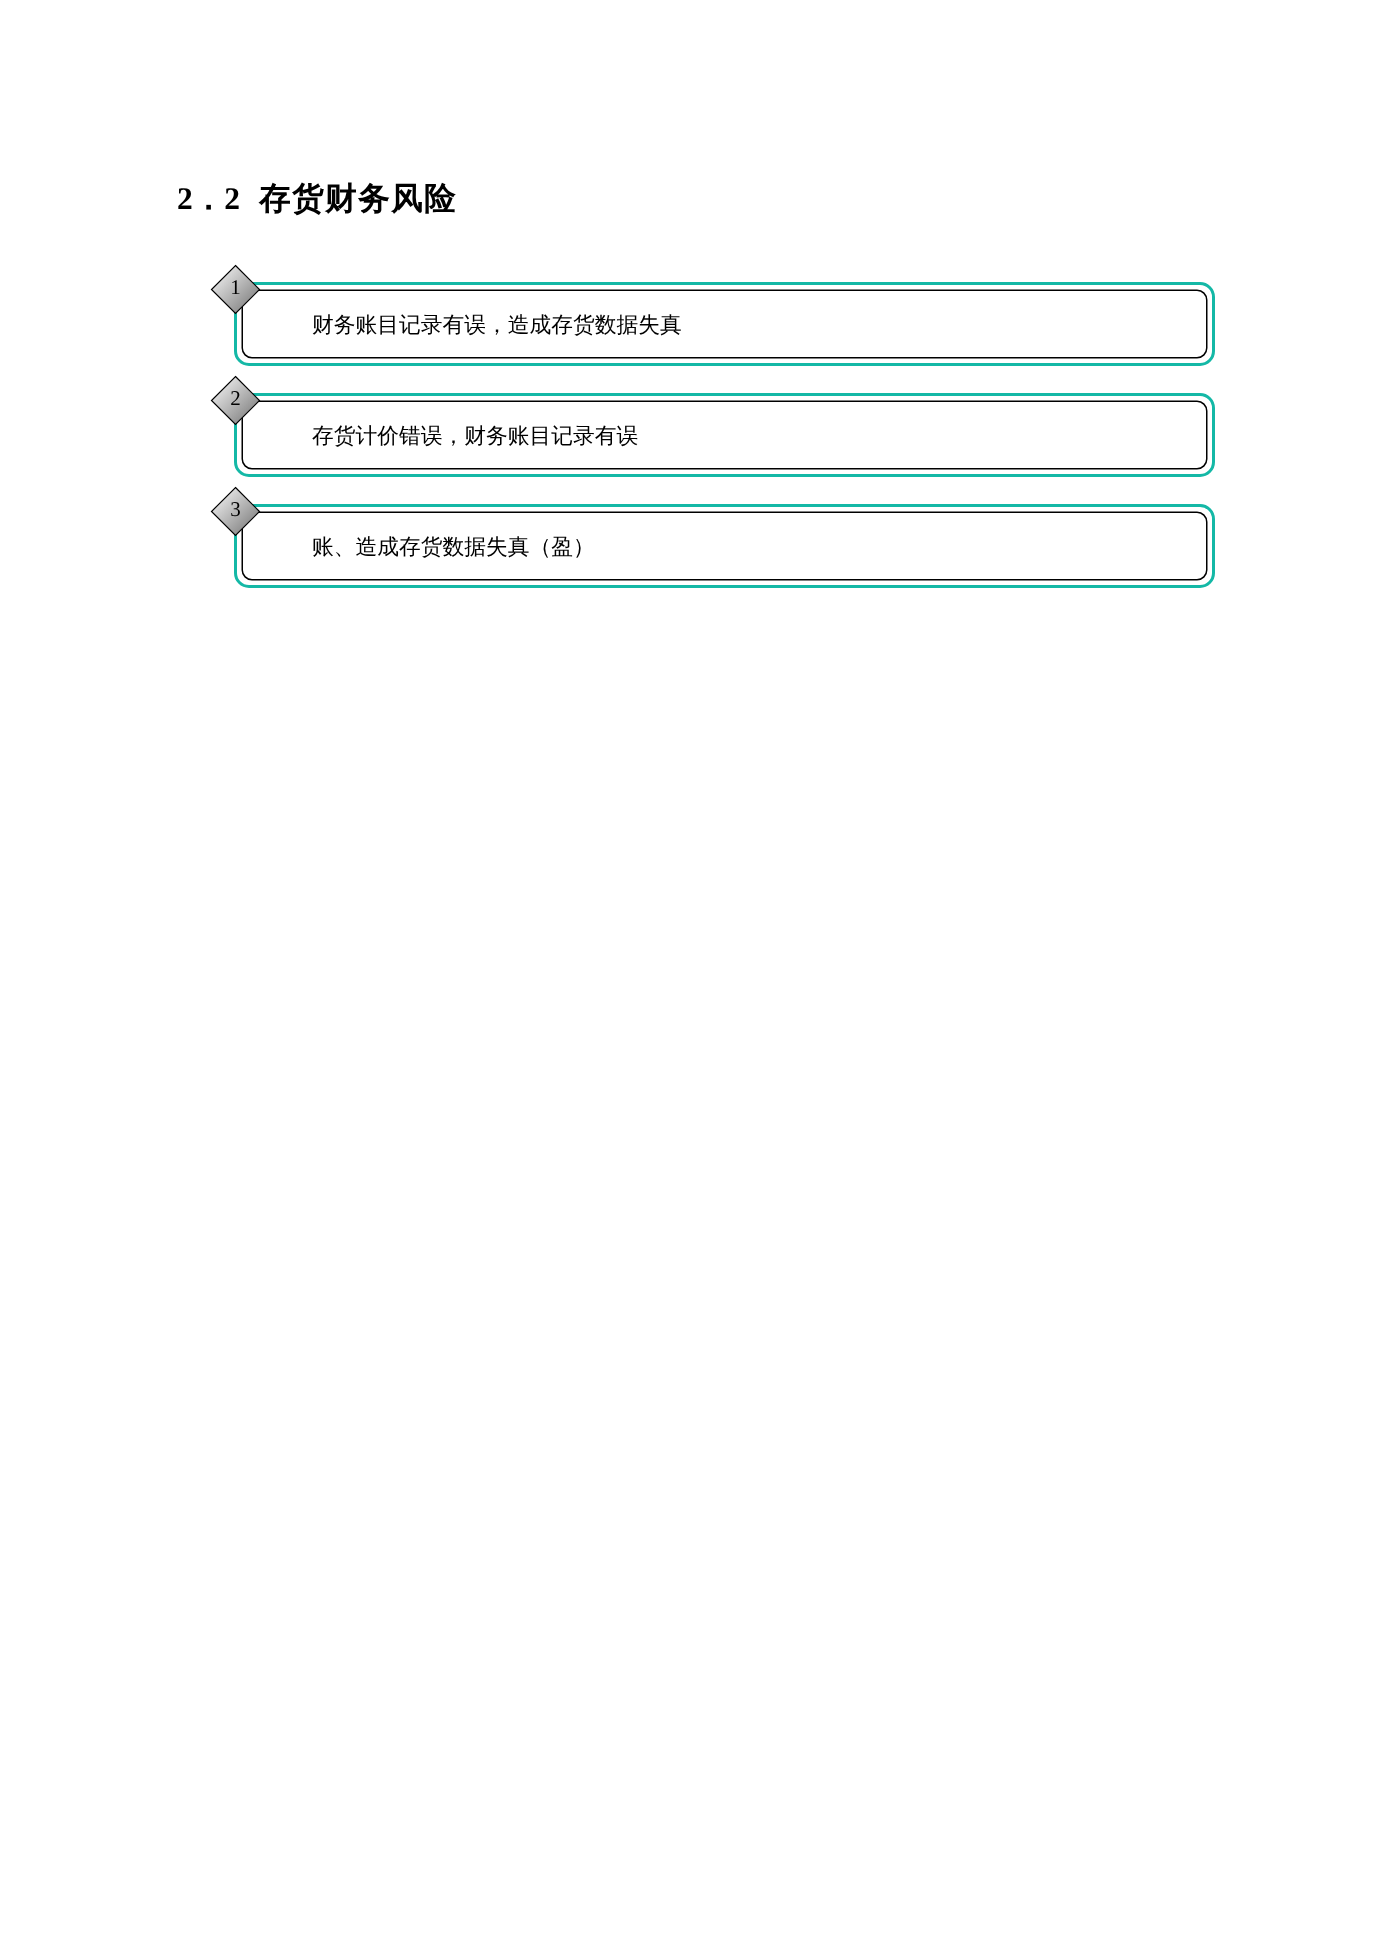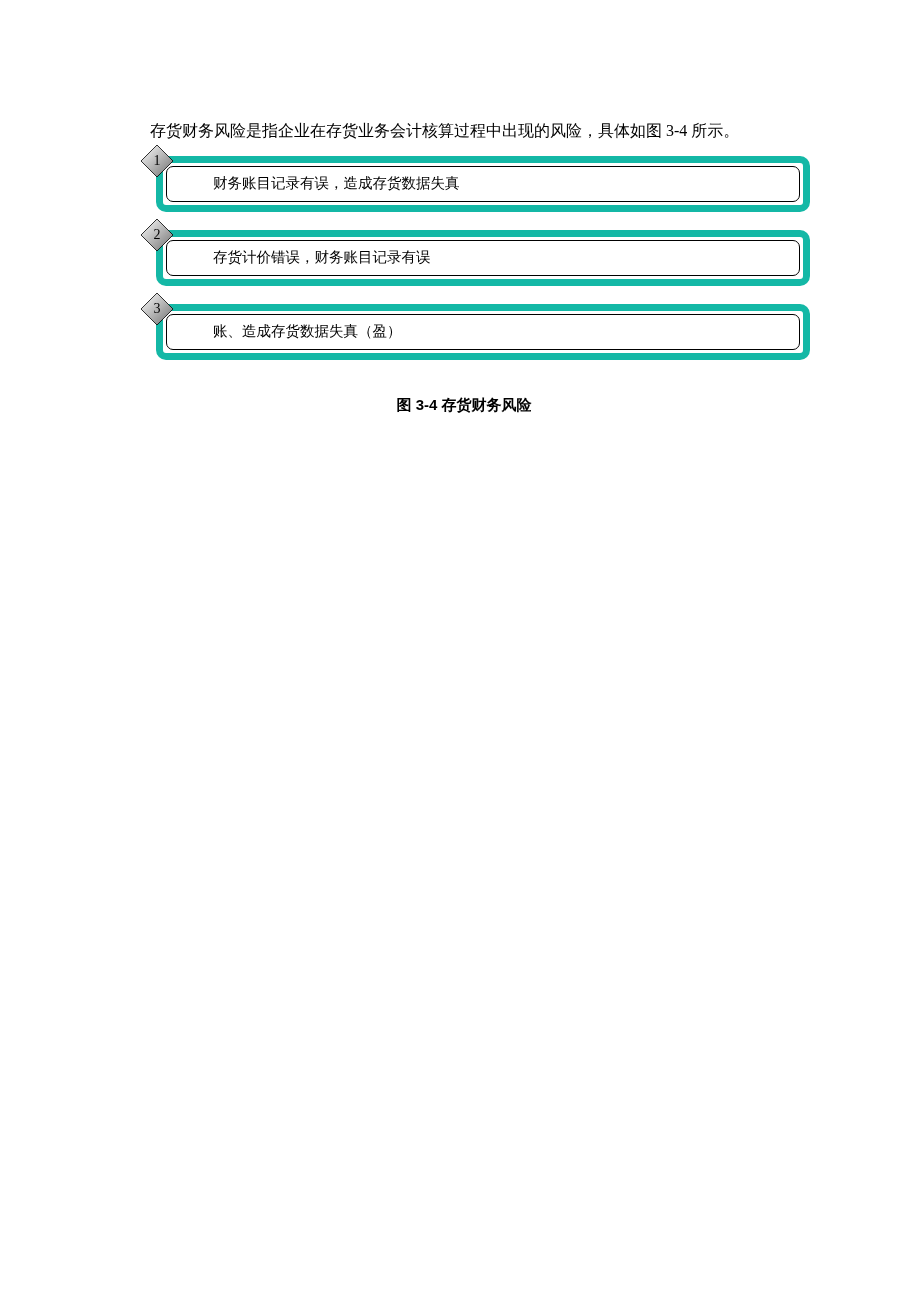--- a/index.html
+++ b/index.html
@@ -35,21 +35,21 @@
     .diagram-wrap {
       margin-left: 24px;
       margin-right: 0;
     }
     .risk-item {
       position: relative;
       margin-bottom: 0;
     }
     .risk-box {
       height: 56px;
-      border: 7px solid #14b8a6;
+      border: 2px solid #14b8a6;
       border-radius: 10px;
       padding: 0 0 0 50px;
       display: flex;
       align-items: center;
       font-size: 14.5px;
       position: relative;
       background: #fff;
       margin-left: 14px;
       margin-right: 0;
     }
@@ -90,22 +90,25 @@
       font-family: "SimHei", "Heiti SC", sans-serif;
       font-weight: bold;
       font-size: 15px;
       margin-top: 36px;
     }
   </style>
 </head>
 <body>
 
 <div class="content">
+  <h2 class="section-heading">
+    <span class="num">2．2</span>
+    <span>存货财务风险</span>
+  </h2>
 
-  <p class="intro-para">存货财务风险是指企业在存货业务会计核算过程中出现的风险，具体如图 3-4 所示。</p>
 
   <div class="diagram-wrap">
 
     <div class="risk-item">
       <div class="diamond">
         <svg viewBox="0 0 34 34">
           <defs>
             <linearGradient id="g1" x1="0" y1="0" x2="1" y2="1">
               <stop offset="0" stop-color="#ffffff"></stop>
               <stop offset="1" stop-color="#6e6e6e"></stop>
@@ -139,14 +142,13 @@
         </svg>
         <span class="num-txt">3</span>
       </div>
       <div class="risk-box">
         <span>账、造成存货数据失真（盈）</span>
       </div>
     </div>
 
   </div>
 
-  <div class="figure-caption">图 3-4  存货财务风险</div>
 </div>
 
 </body></html>

